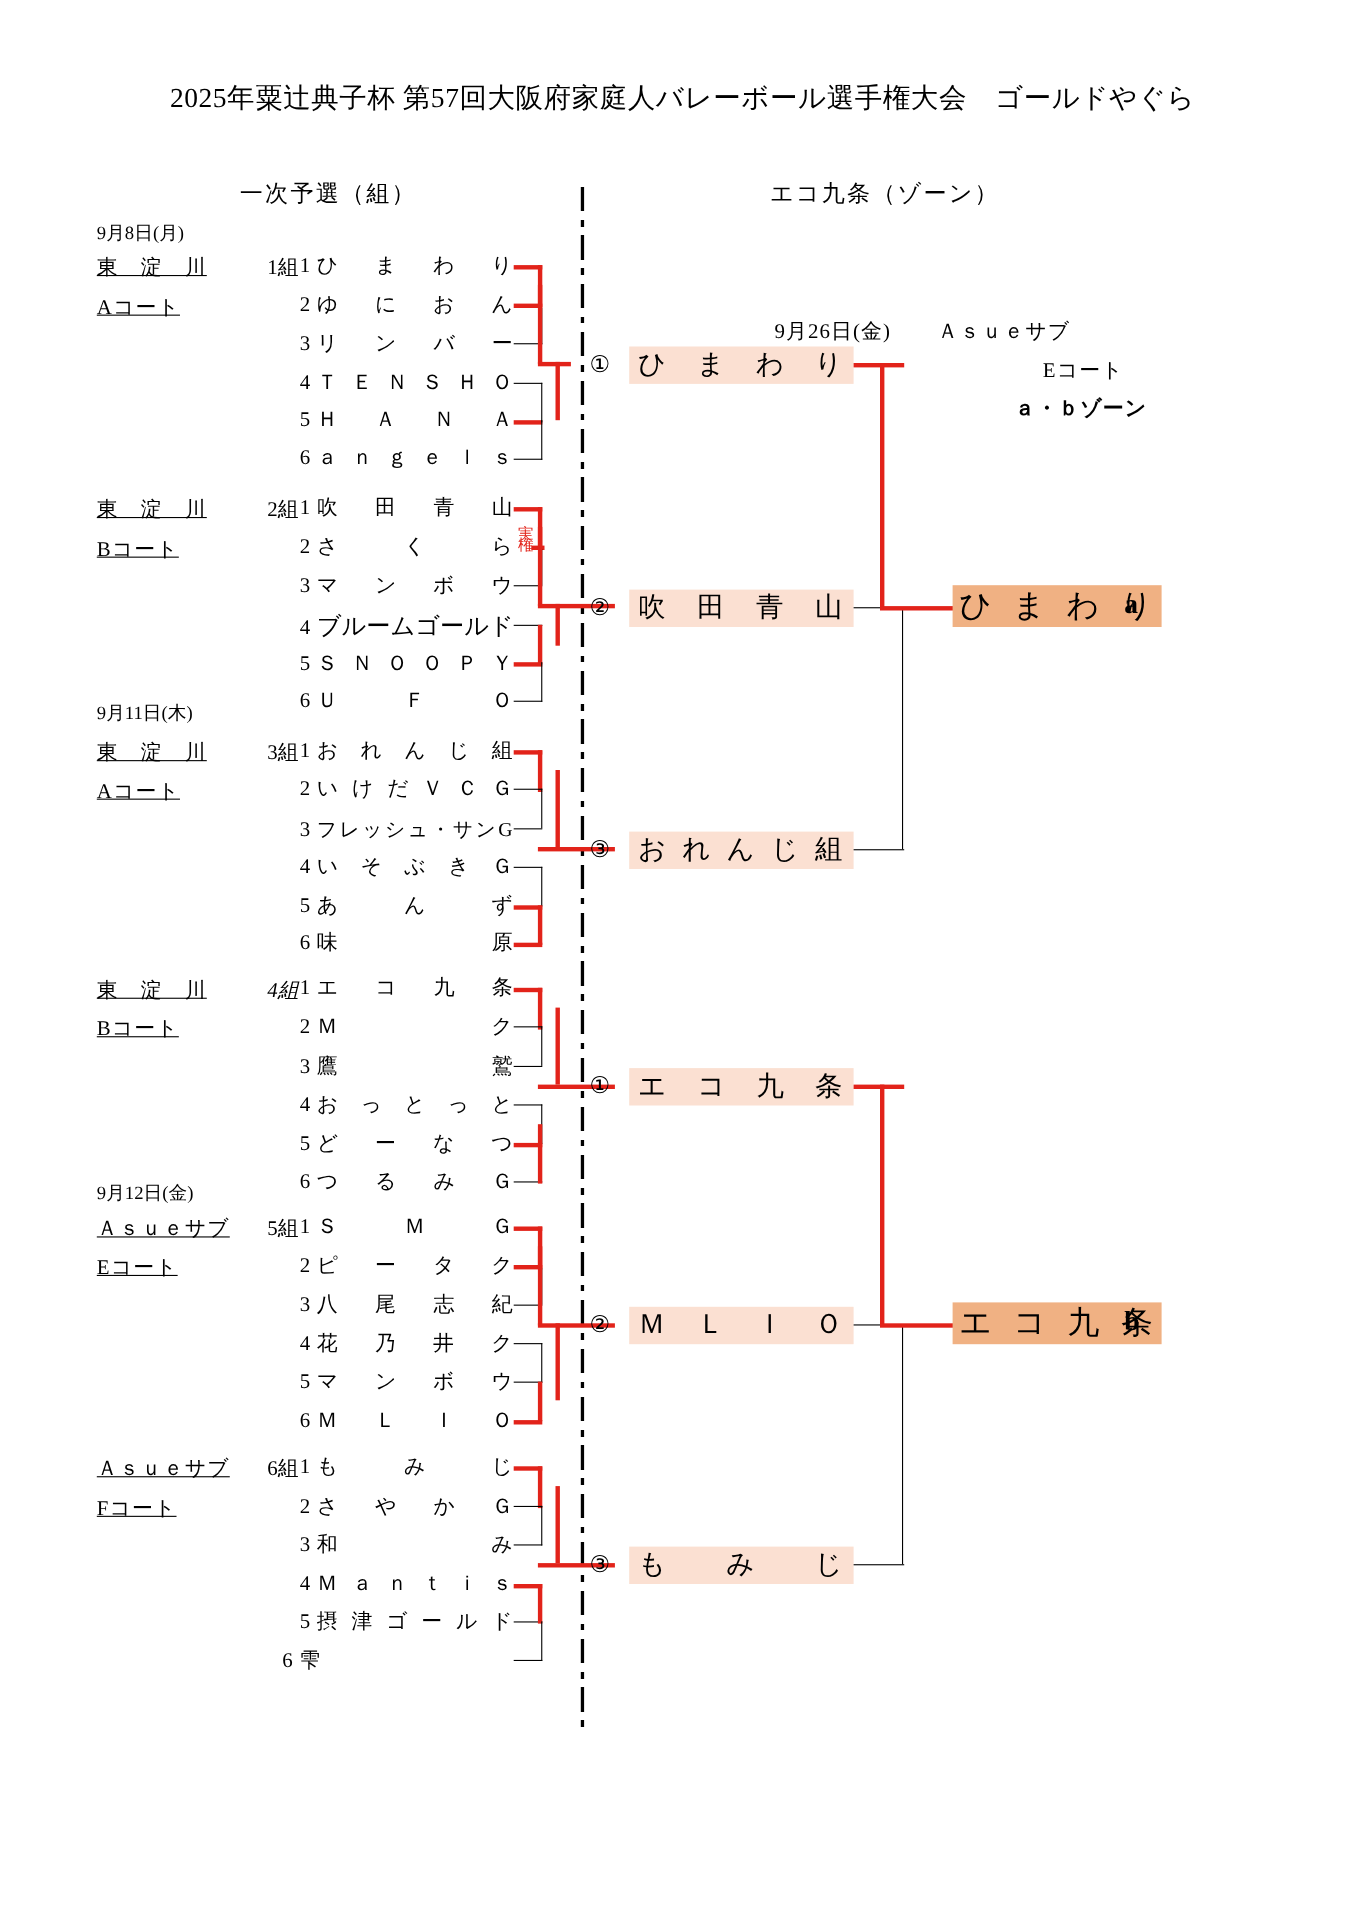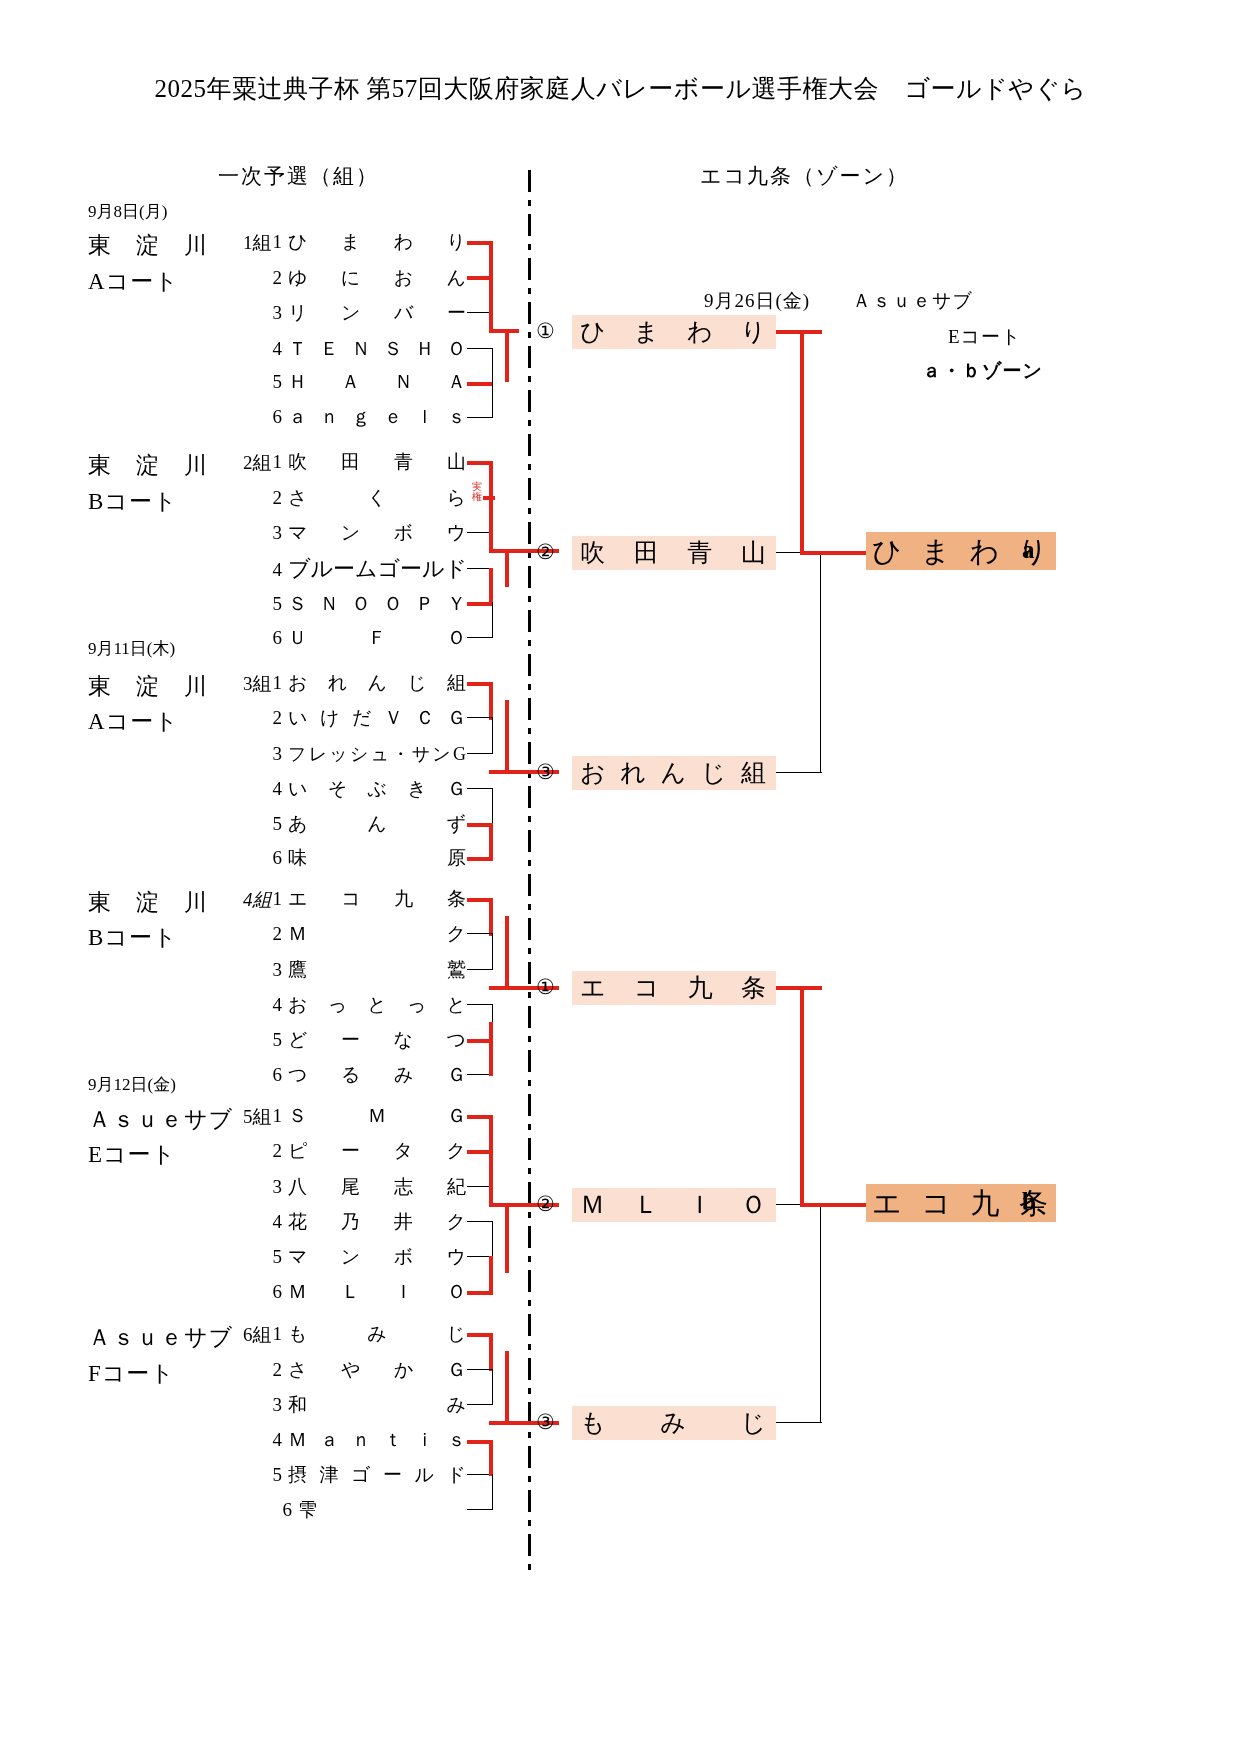--- a/index.html
+++ b/index.html
@@ -14,21 +14,21 @@
   .title{
     position:absolute;left:0;top:72px;width:1241px;text-align:center;
     font-size:25px;letter-spacing:0.5px;
   }
   .hdr{
     position:absolute;font-size:21px;letter-spacing:2px;
   }
   .hdr-first{left:218px;top:162px;}
   .hdr-second{left:700px;top:162px;}
   .datelabel{position:absolute;font-size:17px;letter-spacing:0px;}
-  .courtlabel{position:absolute;font-size:23px;letter-spacing:1px;}
+  .courtlabel{position:absolute;font-size:19px;letter-spacing:1px;text-decoration:underline;}
   .grouplabel{position:absolute;font-size:19px;}
 
   
   .team{
     position:absolute;font-size:19px;height:24px;line-height:24px;white-space:nowrap;
   }
   .team .num{display:inline-block;width:20px;text-align:right;}
   .team .nm{
     display:inline-block;width:178px;text-align:justify;text-align-last:justify;
     margin-left:6px;
@@ -59,21 +59,21 @@
   .finalbox{
     position:absolute;height:38px;line-height:38px;
     background:#f0b183;font-size:29px;letter-spacing:2px;
     text-align:justify;text-align-last:justify;
     padding:0 6px;box-sizing:border-box;white-space:nowrap;
   }
   .finaltag{position:absolute;font-size:25px;font-weight:bold;}
   .rightinfo{position:absolute;font-size:19px;letter-spacing:1px;}
   .rightinfo.b{font-weight:bold;}
   .seiken{
-    position:absolute;color:#e2231a;font-size:10px;line-height:10px;
+    position:absolute;color:#e2231a;font-size:14px;line-height:10px;
     width:12px;text-align:center;
   }
 </style>
 </head>
 <body>
 
 <div class="title">2025年粟辻典子杯 第57回大阪府家庭人バレーボール選手権大会　ゴールドやぐら</div>
 
 <div class="hdr hdr-first">一次予選（組）</div>
 <div class="hdr hdr-second">エコ九条（ゾーン）</div>
@@ -281,21 +281,21 @@
 </div>
 <div class="team" style="left:262px;top:1393px;">
   <span class="num">3</span><span class="nm">和み</span>
 </div>
 <div class="team" style="left:262px;top:1428px;">
   <span class="num">4</span><span class="nm">Ｍａｎｔｉｓ</span>
 </div>
 <div class="team" style="left:262px;top:1463px;">
   <span class="num">5</span><span class="nm">摂津ゴールド</span>
 </div>
-<div class="team" style="left:272px;top:1498px;">
+<div class="team" style="left:246px;top:1498px;">
   <span class="num">6</span><span class="nm">雫</span>
 </div>
 
 <div class="ln red red-h" style="left:467px;top:1333px;width:26px;"></div>
 <div class="ln red red-v" style="left:489px;top:1333px;height:38px;"></div>
 <div class="ln thin-h" style="left:467px;top:1369px;width:26px;"></div>
 <div class="ln thin-h" style="left:467px;top:1404px;width:26px;"></div>
 <div class="ln thin-v" style="left:492px;top:1369px;height:36px;"></div>
 <div class="ln red red-v" style="left:505px;top:1351px;height:70px;"></div>
 <div class="ln red red-h" style="left:467px;top:1440px;width:26px;"></div>

